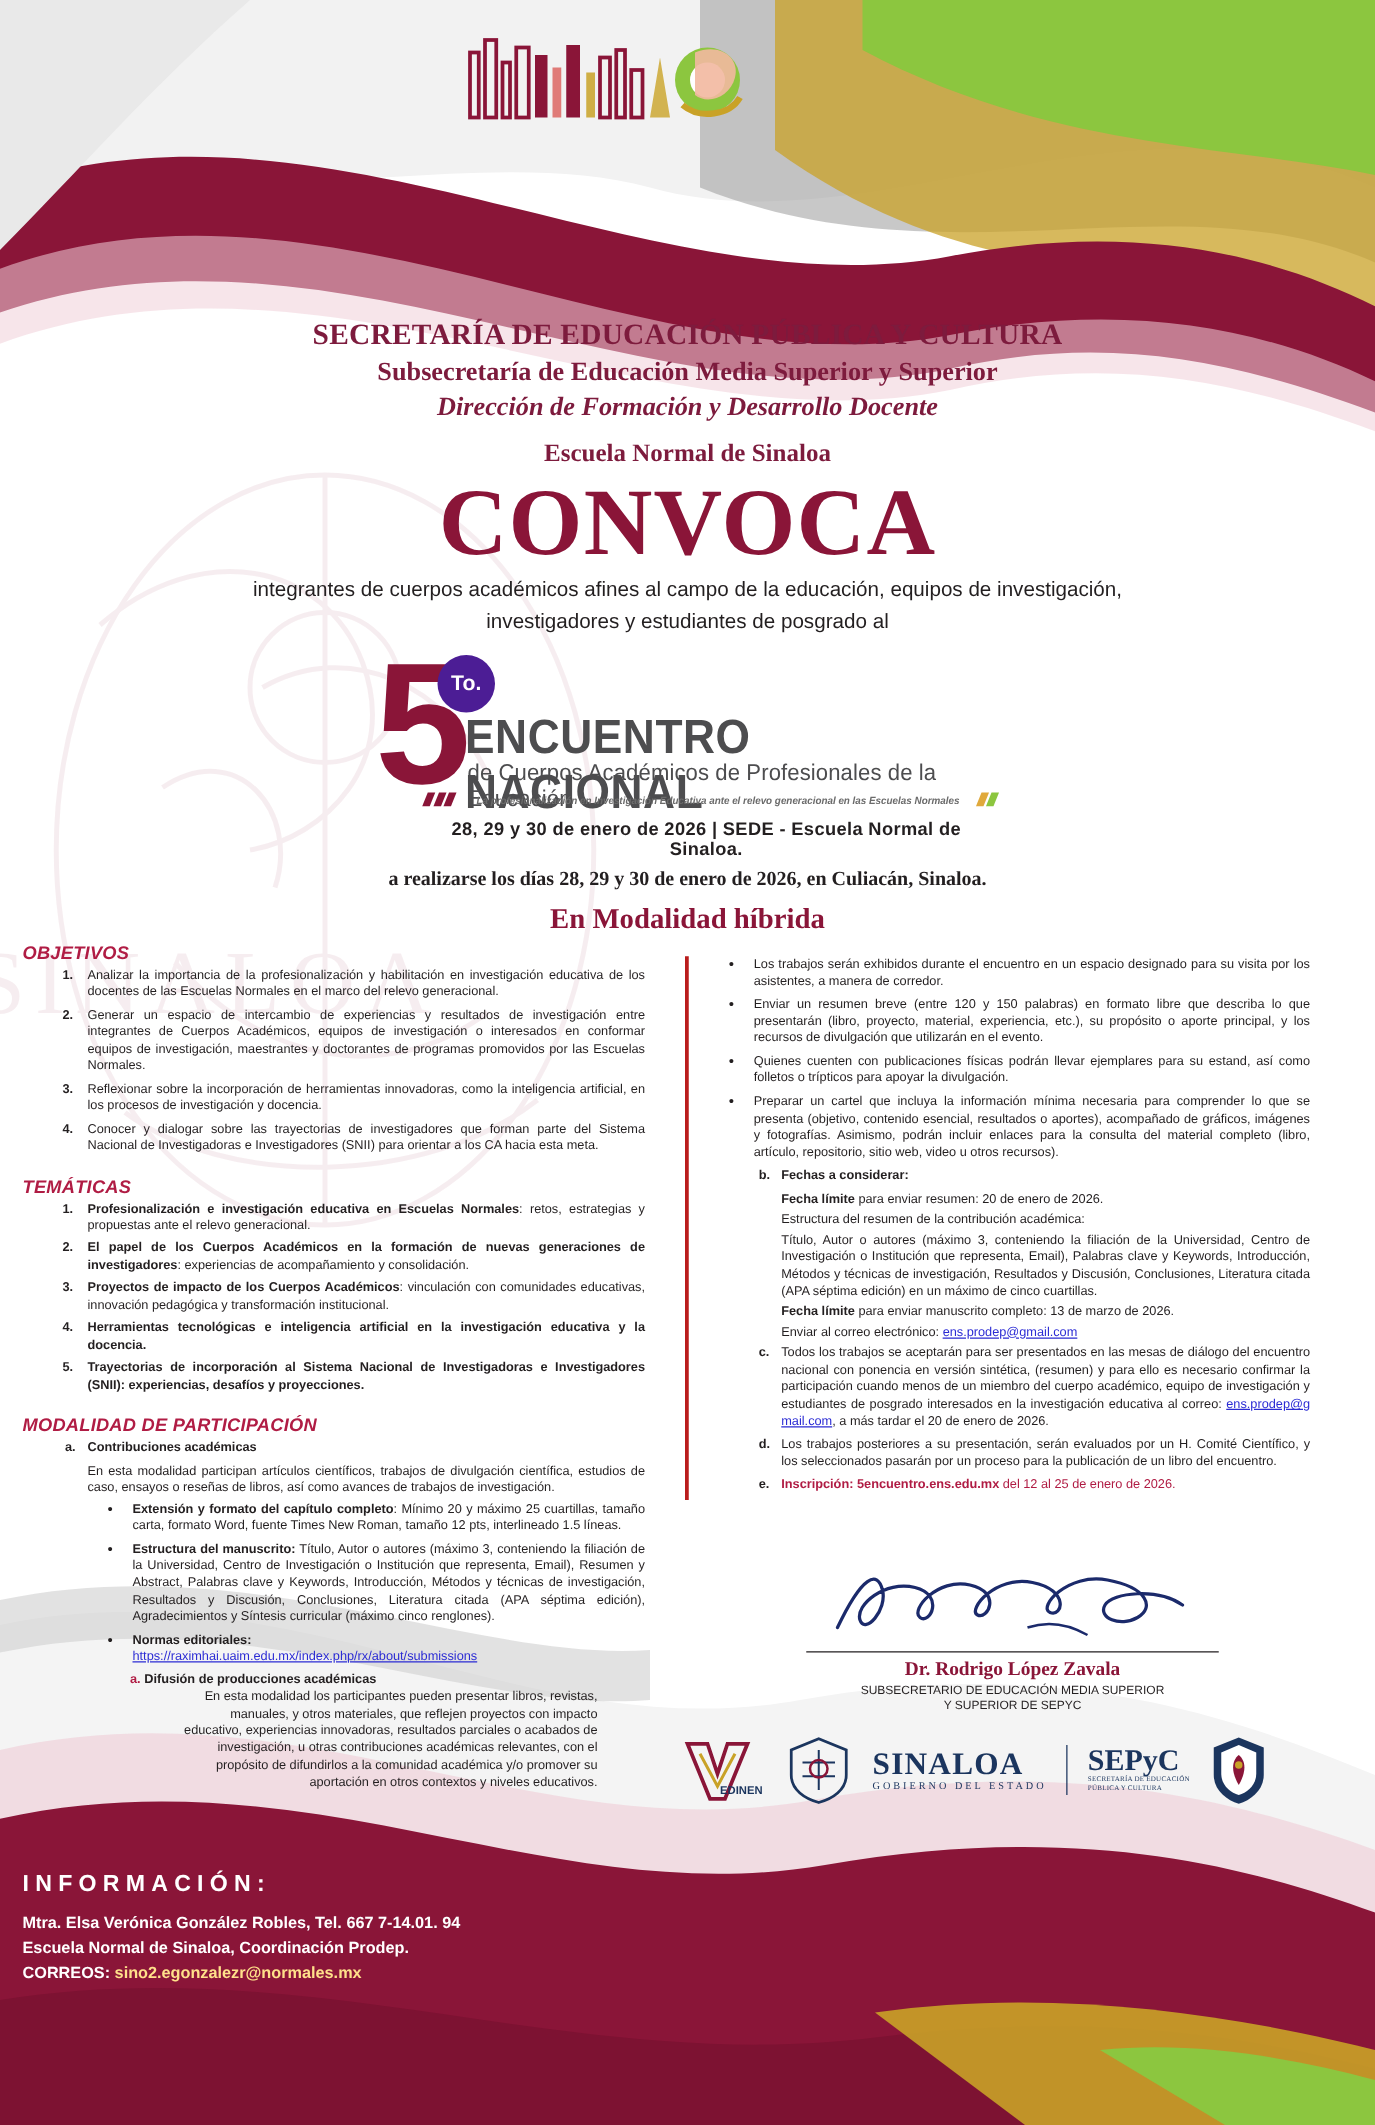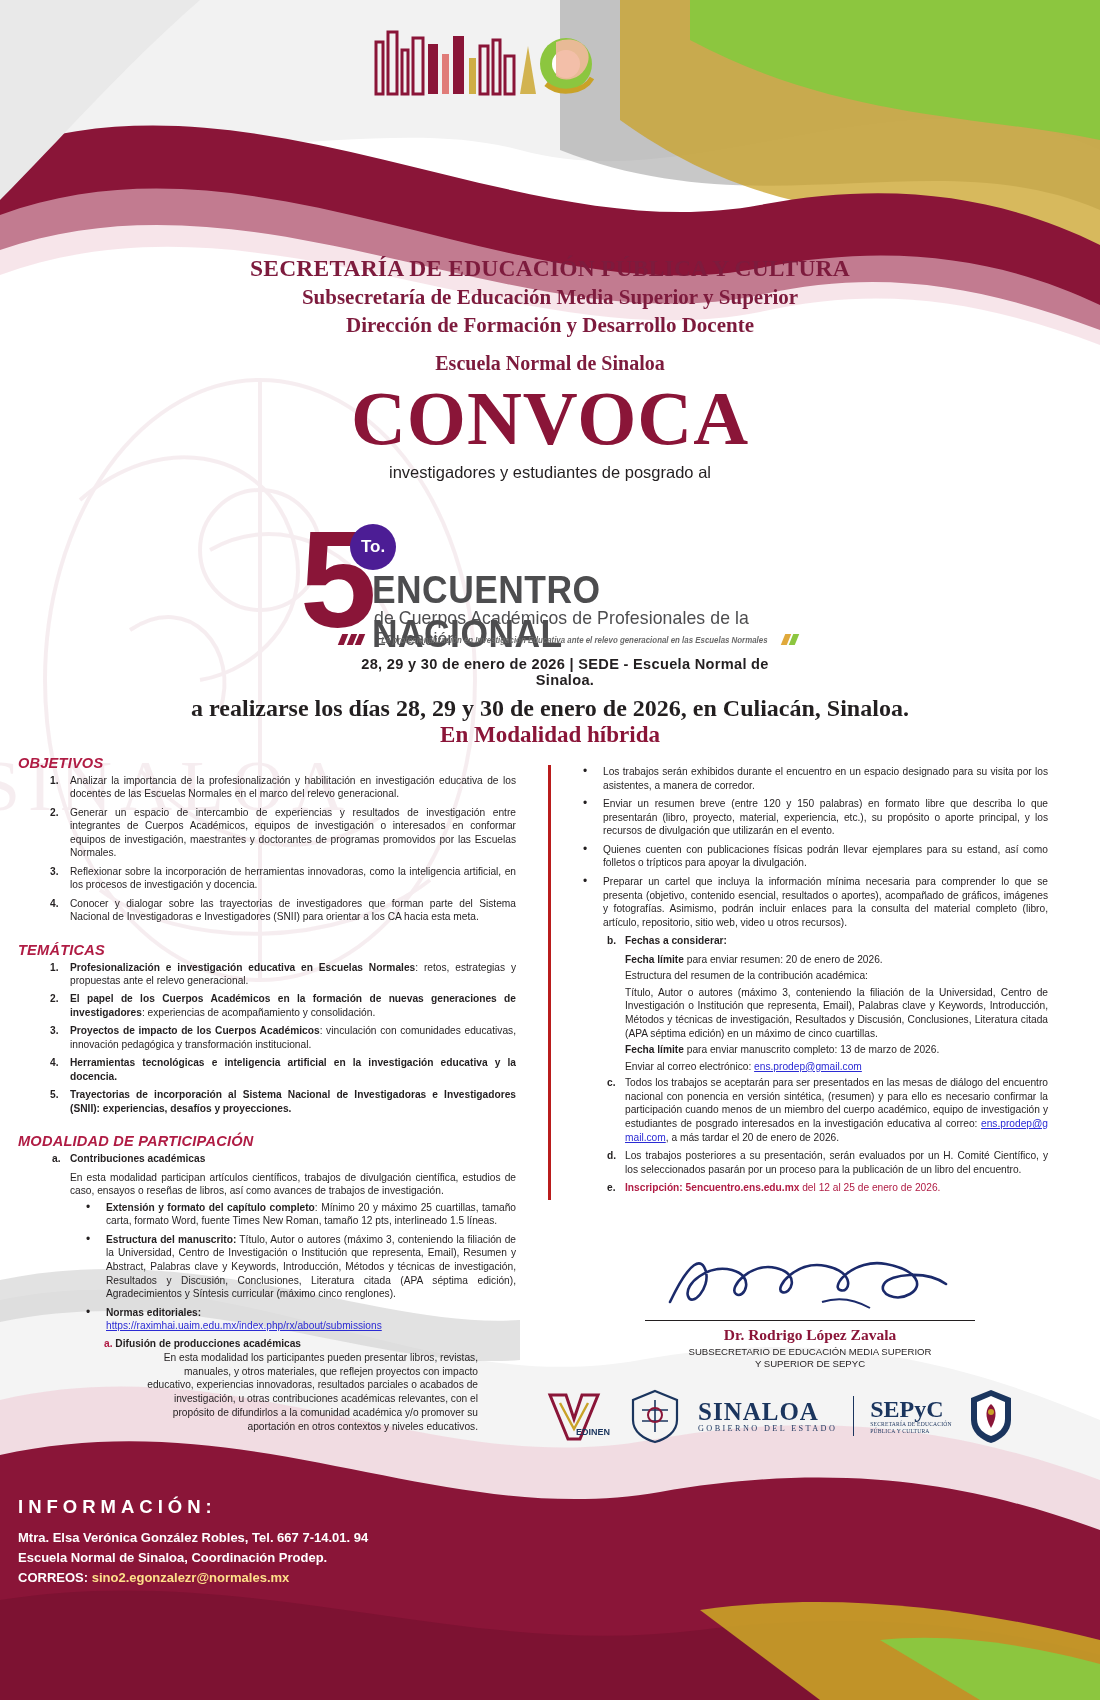--- a/index.html
+++ b/index.html
@@ -19,21 +19,21 @@
     opacity:.07; pointer-events:none;
   }
 
   
   .inst{
     position:absolute; top:255px; left:0; width:1100px; text-align:center;
     font-family:"Liberation Serif", serif; color:#7d1b3d; z-index:6;
   }
   .inst .l1{ font-size:23.5px; font-weight:bold; letter-spacing:.2px; }
   .inst .l2{ font-size:21px; font-weight:bold; margin-top:3px;}
-  .inst .l3{ font-size:21px; font-weight:bold; margin-top:3px;}
+  .inst .l3{ font-size:21px; font-weight:bold; margin-top:3px;font-style:italic;}
   .inst .l4{ font-size:20px; font-weight:bold; margin-top:14px;}
 
   .convoca{
     position:absolute; top:375px; left:0; width:1100px; text-align:center;
     font-family:"Liberation Serif", serif; font-weight:bold; font-size:76px;
     color:#8a1538; letter-spacing:1px; z-index:6;
   }
   .convoca-sub{
     position:absolute; top:460px; left:0; width:1100px; text-align:center;
     font-size:16.5px; color:#231f20; line-height:1.5; z-index:6;
@@ -75,21 +75,21 @@
     white-space:nowrap; margin:0 5px; transform:scaleX(.95);
   }
   .dates-line{
     position:absolute; left:30px; top:136px; width:470px;
     text-align:center; font-size:14.6px; font-weight:bold; color:#231f20;
     letter-spacing:.3px;
   }
 
   .realiza{
     position:absolute; top:695px; left:0; width:1100px; text-align:center;
-    font-family:"Liberation Serif", serif; font-weight:bold; font-size:24px;
+    font-family:"Liberation Serif", serif; font-weight:bold; font-size:16px;
     color:#231f20; z-index:6;
   }
   .hibrida{
     position:absolute; top:722px; left:0; width:1100px; text-align:center;
     font-family:"Liberation Serif", serif; font-weight:bold; font-size:23px;
     color:#8a1538; z-index:6;
   }
 
   
   .cols{ position:absolute; top:755px; left:0; width:1100px; height:680px; z-index:6;}
@@ -238,20 +238,21 @@
 
   <div class="inst">
     <div class="l1">SECRETARÍA DE EDUCACIÓN PÚBLICA Y CULTURA</div>
     <div class="l2">Subsecretaría de Educación Media Superior y Superior</div>
     <div class="l3">Dirección de Formación y Desarrollo Docente</div>
     <div class="l4">Escuela Normal de Sinaloa</div>
   </div>
 
   <div class="convoca">CONVOCA</div>
   <div class="convoca-sub">
+    <div>integrantes de cuerpos académicos afines al campo de la educación, equipos de investigación,</div>
     <div>investigadores y estudiantes de posgrado al</div>
   </div>
 
   <div class="logo-wrap">
     <div class="logo-inner">
       <div class="big5">5</div>
       <div class="to-badge">To.</div>
       <div class="enc-title">ENCUENTRO NACIONAL</div>
       <div class="enc-sub">de Cuerpos Académicos de Profesionales de la Educación</div>
       <div class="strip">

